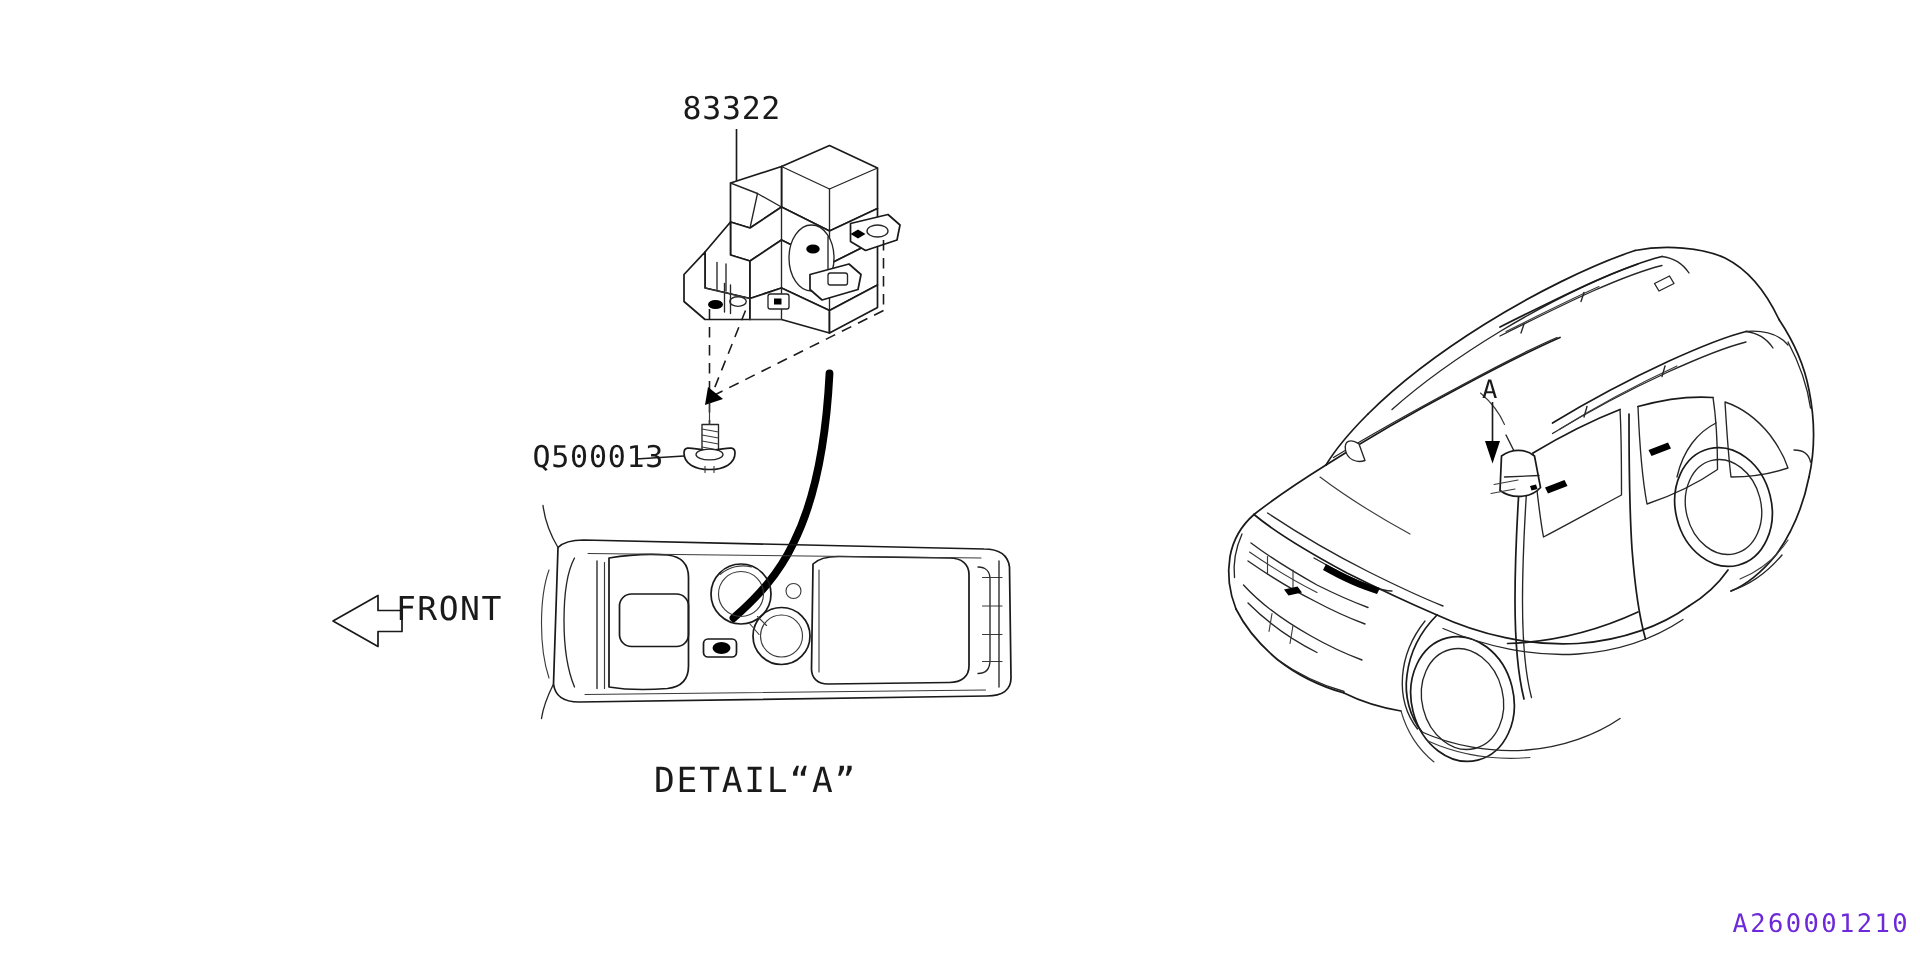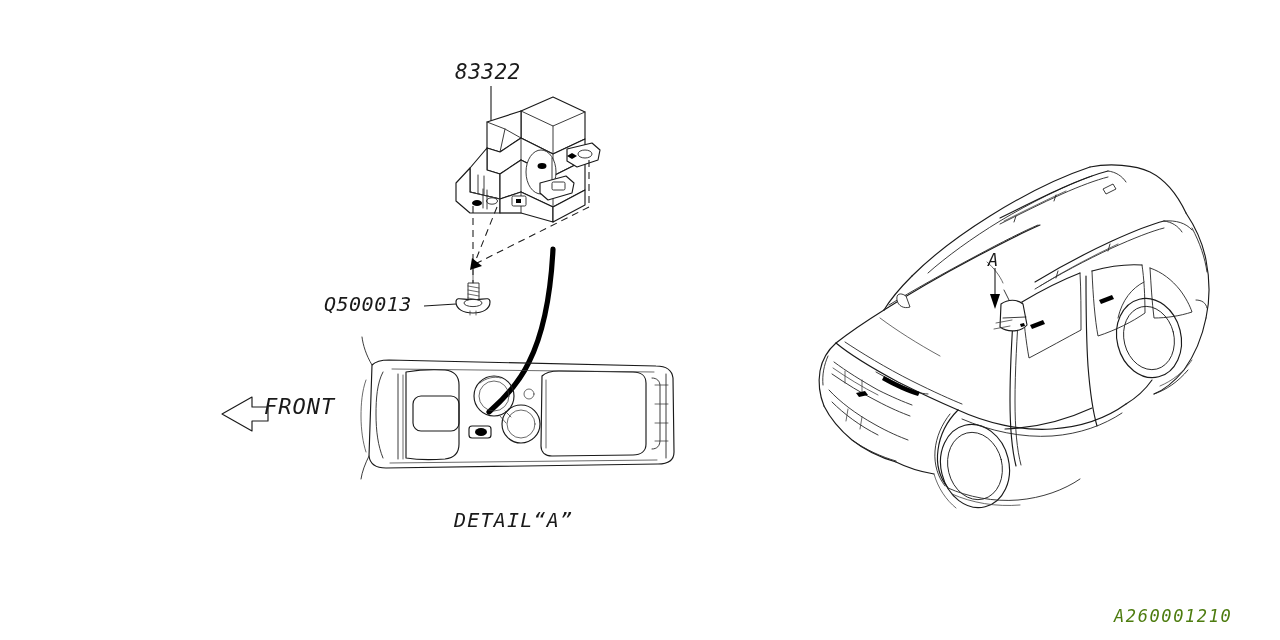--- a/index.html
+++ b/index.html
@@ -14,21 +14,20 @@
     position: relative;
     overflow: hidden;
     font-family: "DejaVu Sans Mono", "Liberation Mono", monospace;
     color: #1a1a1a;
   }
   #diagram-root {
     position: absolute;
     left: 0; top: 0;
     width: 1280px;
     height: 640px;
-    font-style: italic;
   }
   svg.canvas {
     position: absolute;
     left: 0; top: 0;
     width: 1280px;
     height: 640px;
     display: block;
   }
   .ln      { fill: none; stroke: #1a1a1a; stroke-width: 1.15; stroke-linecap: round; stroke-linejoin: round; }
   .ln-thin { fill: none; stroke: #262626; stroke-width: 0.9;  stroke-linecap: round; stroke-linejoin: round; }
@@ -42,25 +41,25 @@
 
   .lbl {
     position: absolute;
     font-family: "DejaVu Sans Mono", "Liberation Mono", monospace;
     color: #1a1a1a;
     white-space: nowrap;
     line-height: 1;
     letter-spacing: 0.5px;
   }
   #label-part-number   { left: 455px; top: 62px;  font-size: 21px; }
-  #label-fastener      { left: 324px; top: 294px; font-size: 20px; }
+  #label-fastener      { left: 355px; top: 294px; font-size: 20px; }
   #label-front         { left: 264px; top: 396px; font-size: 22px; letter-spacing: 1px; }
-  #label-detail        { left: 454px; top: 510px; font-size: 20px; letter-spacing: 1.2px; }
+  #label-detail        { left: 436px; top: 510px; font-size: 23px; letter-spacing: 1.2px; }
   #label-callout-a     { left: 988px; top: 252px; font-size: 17px; }
-  #label-diagram-id    { left: 1114px; top: 608px; font-size: 17px; color: #4d7c0f; letter-spacing: 1.6px; }
+  #label-diagram-id    { left: 1155px; top: 608px; font-size: 17px; color: #6d28d9; letter-spacing: 1.6px; }
 </style>
 </head>
 <body>
 
 <div id="diagram-root">
 
   <svg class="canvas" viewBox="0 0 1280 640" xmlns="http://www.w3.org/2000/svg">
 
     <g>
       <path class="ln-lead" d="M491 86 L491 140"></path>

